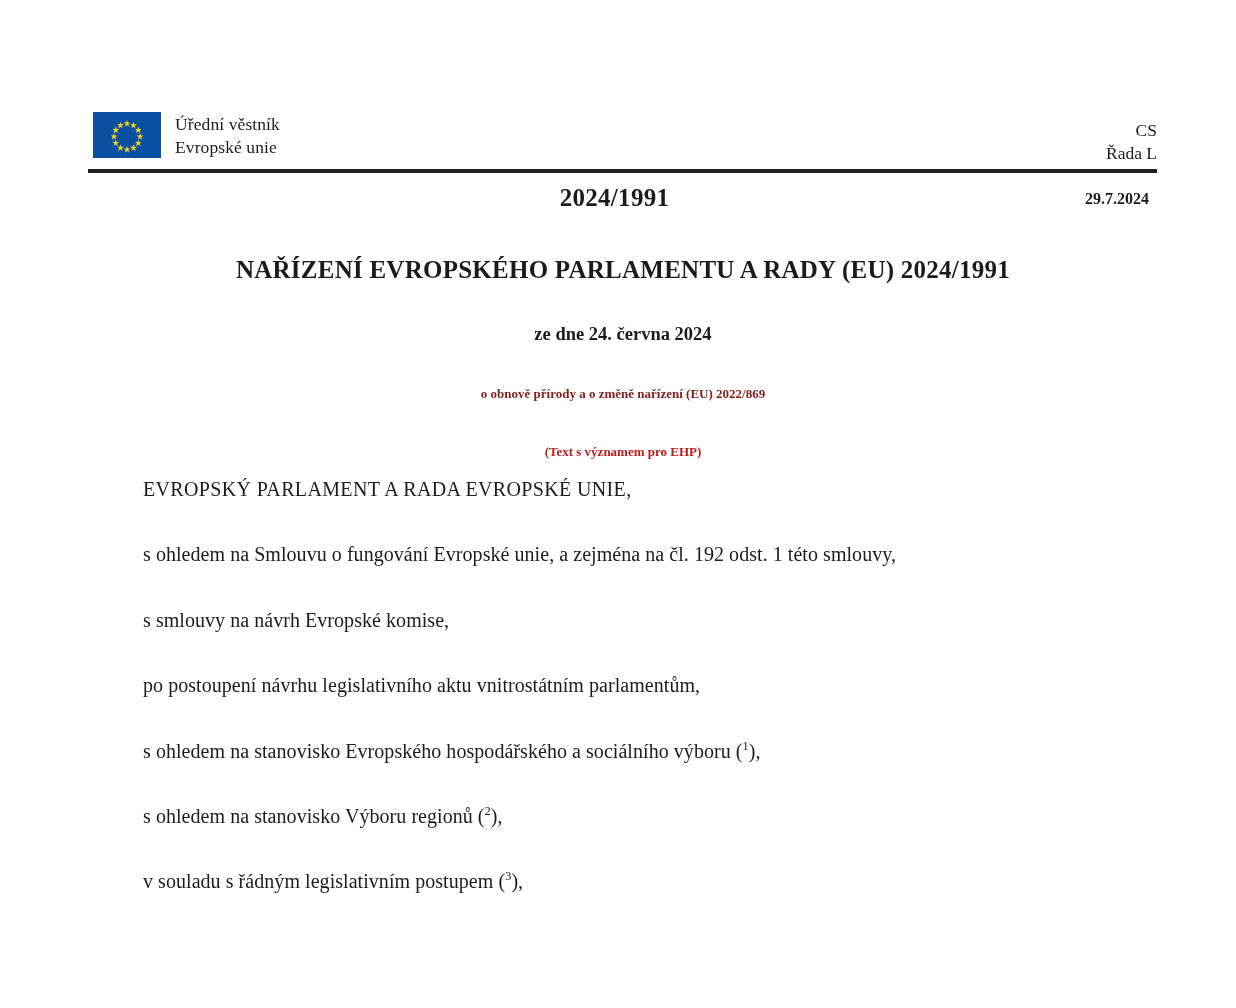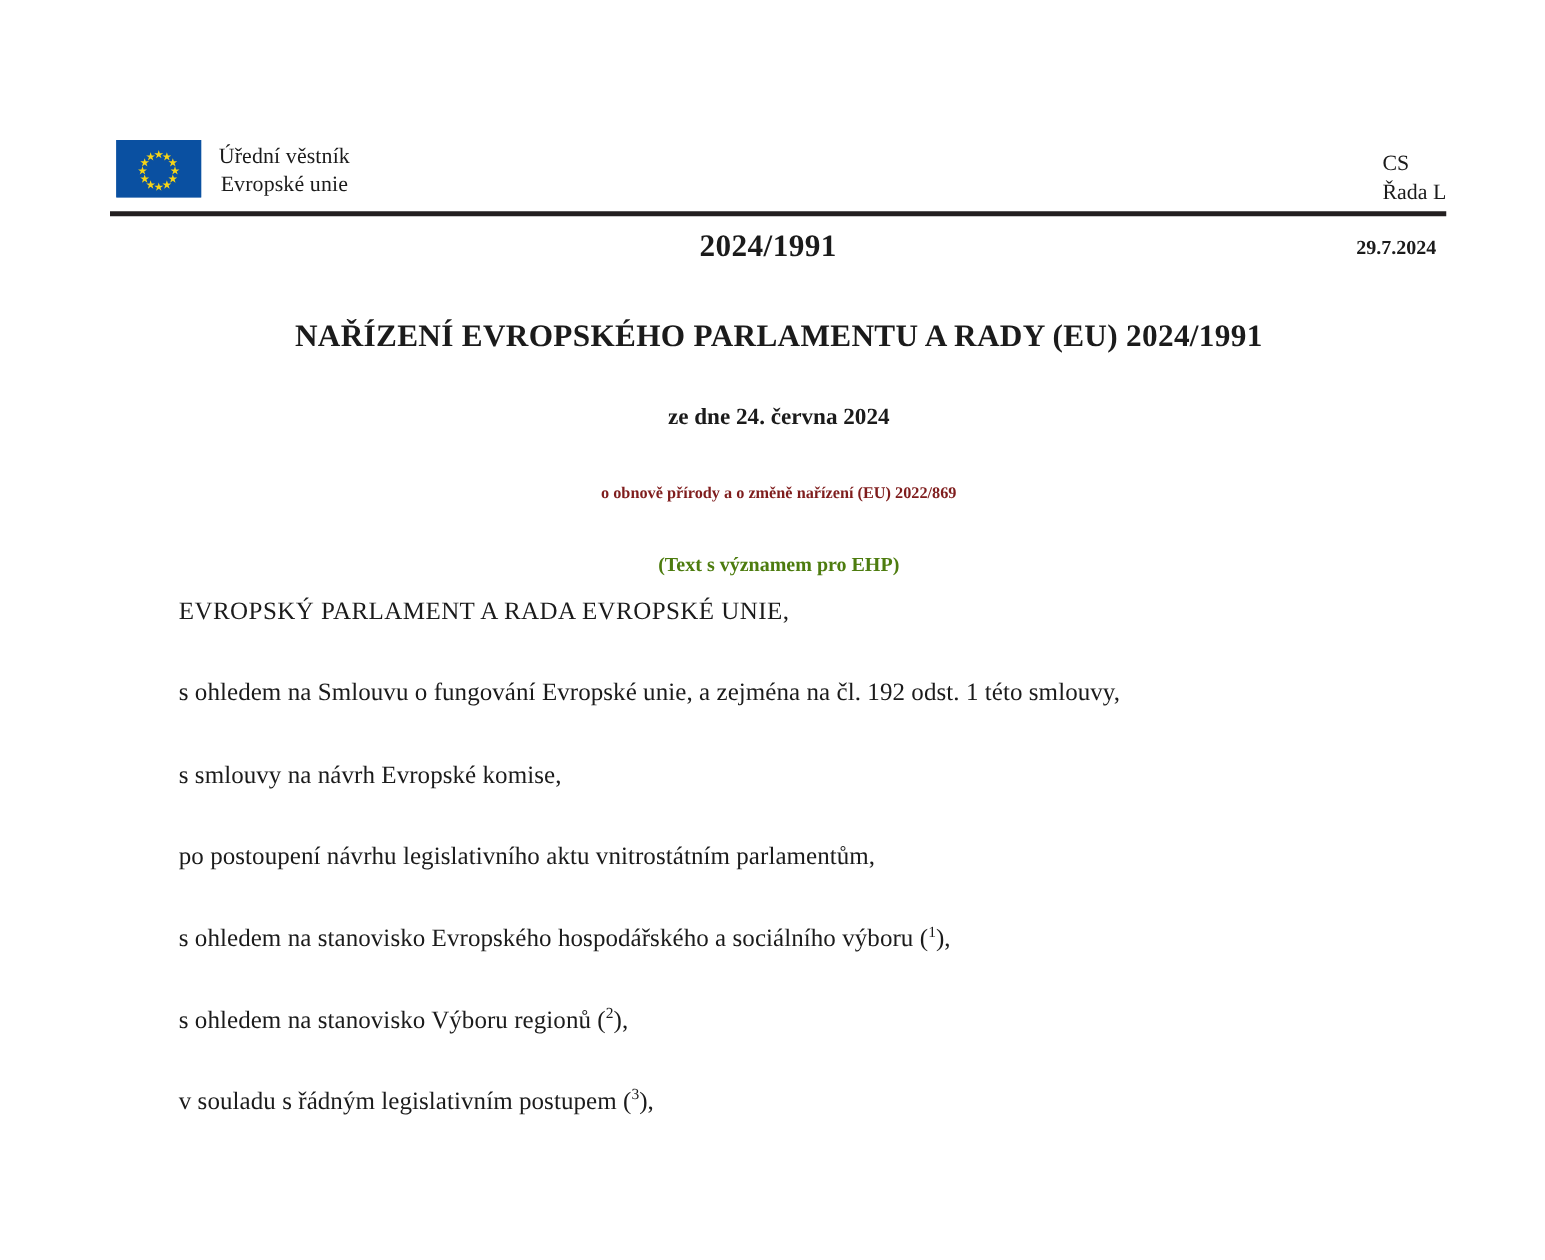--- a/index.html
+++ b/index.html
@@ -52,27 +52,26 @@
   .masthead-titles {
     margin-left: 14px;
     padding-top: 1px;
     line-height: 1.32;
   }
   .masthead-titles div {
     font-size: 17.5px;
     color: #1b1b1b;
     letter-spacing: 0.1px;
     white-space: nowrap;
-    text-align: center;
   }
   .masthead-right {
     position: absolute;
     right: 0;
     top: 7px;
-    text-align: left;
+    text-align: right;
     line-height: 1.32;
   }
   .masthead-right div {
     font-size: 17.5px;
     color: #1b1b1b;
     white-space: nowrap;
   }
 
   .rule {
     position: absolute;
@@ -132,23 +131,23 @@
     color: #1b1b1b;
     margin: 40px 0 12px 0;
   }
   .title-subject {
     font-size: 13px;
     font-weight: bold;
     color: #7f1d1d;
     margin: 41px 0 0 0;
   }
   .title-eea {
-    font-size: 16px;
-    font-weight: bold;
-    color: #4d7c0f;
+    font-size: 13px;
+    font-weight: bold;
+    color: #b91c1c;
     margin: 42px 0 0 0;
   }
 
   
   .body-text {
     position: absolute;
     left: 143px;
     top: 476px;
     width: 1014px;
   }

